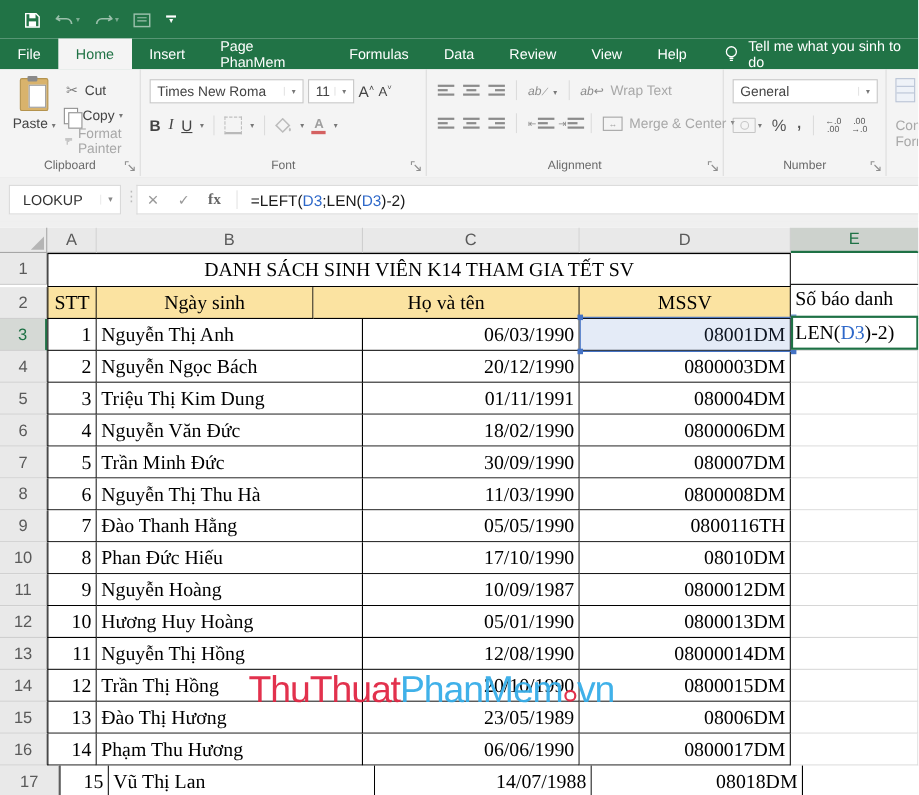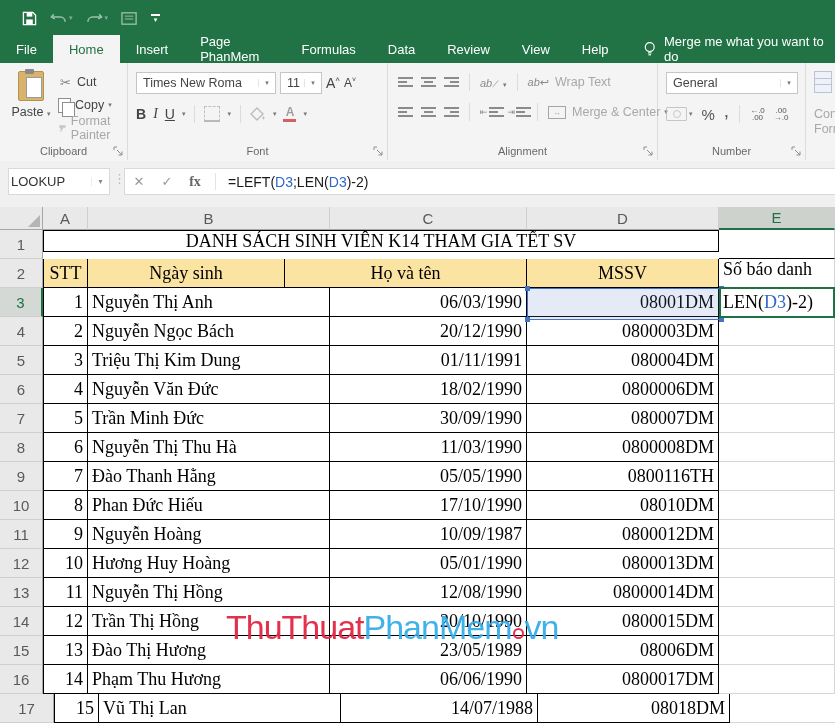--- a/index.html
+++ b/index.html
@@ -91,21 +91,21 @@
   .cfic{position:absolute;left:8px;top:8px;width:16px;height:20px;border:1px solid #b9c4d6;background:
         linear-gradient(#eef2f8,#eef2f8);}
   .cfic:before{content:"";position:absolute;left:0;right:0;top:6px;border-top:1px solid #b9c4d6;}
   .cfic:after{content:"";position:absolute;left:0;right:0;top:12px;border-top:1px solid #b9c4d6;}
   .cftxt{position:absolute;left:8px;top:44px;font-size:12.5px;color:#a8a8a8;line-height:15px;}
 
   
   .fbar{position:absolute;left:0;top:161px;width:835px;height:40px;background:#f0f0f0;border-bottom:1px solid #e2e2e2;}
   .namebox{position:absolute;left:8px;top:7px;width:100px;height:25px;background:#fff;border:1px solid #d9d9d9;
            display:flex;align-items:center;}
-  .namebox .nv{flex:1;padding-left:2px;font-size:13px;color:#333;}
+  .namebox .nv{flex:1;padding-left:12px;font-size:13px;color:#333;}
   .namebox .na{width:17px;text-align:center;font-size:8px;color:#888;border-left:1px solid #ececec;}
   .fdots{position:absolute;left:113px;top:10px;color:#b9b9b9;font-size:13px;}
   .fwhite{position:absolute;left:124px;top:7px;right:0;height:25px;background:#fff;border:1px solid #d9d9d9;border-right:none;
           display:flex;align-items:center;}
   .fbtn2{width:28px;text-align:center;font-size:13px;color:#999;}
   .fx{font-family:"Liberation Serif","DejaVu Serif",serif;font-weight:bold;color:#666;font-size:14px;}
   .fdiv{width:1px;height:17px;background:#e4e4e4;margin:0 6px;}
   .ftext{font-size:14px;color:#1a1a1a;padding-left:6px;white-space:nowrap;}
   .ref{color:#2e68c9;}
 
@@ -196,21 +196,21 @@
         <div class="tab">Review</div>
         <div class="tab">View</div>
         <div class="tab">Help</div>
       </div>
     <div class="tellme">
       <svg width="14" height="17" viewBox="0 0 14 17">
           <circle cx="7" cy="6" r="4.6" fill="none" stroke="#fff" stroke-width="1.2"></circle>
           <line x1="5.2" y1="12" x2="8.8" y2="12" stroke="#fff" stroke-width="1.2"></line>
           <line x1="5.6" y1="14" x2="8.4" y2="14" stroke="#fff" stroke-width="1.2"></line>
         </svg>
-      <span>Merge me what you want to do</span>
+      <span>Tell me what you sinh to do</span>
     </div>
   </div>
 
   <div class="ribbon">
 
     <div class="rgroup g-clip">
       <div class="paste">
         <span class="clipicon">
             <span class="clip"></span>
             <span class="page"></span>
@@ -406,21 +406,21 @@
   <div class="srow">
         <div class="c corner" style="width: 43px; height: 23px;"></div>
         <div class="c hd ch" style="width: 45px; height: 23px;">A</div>
         <div class="c hd ch" style="width: 242px; height: 23px;">B</div>
         <div class="c hd ch" style="width: 197px; height: 23px;">C</div>
         <div class="c hd ch" style="width: 192px; height: 23px;">D</div>
         <div class="c hd ch sel" style="width: 116px; height: 23px;">E</div>
       </div>
       <div class="srow">
         <div class="c hd rh" style="width: 43px; height: 29px;">1</div>
-        <div class="c tc bl bt ser ctr" style="width: 676px; height: 22px;">DANH SÁCH SINH VIÊN K14 THAM GIA TẾT SV</div>
+        <div class="c tc bl bt ser ctr" style="width: 676px; height: 31px;">DANH SÁCH SINH VIÊN K14 THAM GIA TẾT SV</div>
         <div class="c gc e1" style="width: 116px; height: 29px;"></div>
       </div>
       <div class="srow">
         <div class="c hd rh" style="width: 43px; height: 29px;">2</div>
         <div class="c tc bl yellow ser ctr" style="width: 45px; height: 29px;">STT</div>
         <div class="c tc yellow ser ctr" style="width: 197px; height: 29px;">Ngày sinh</div>
         <div class="c tc yellow ser ctr" style="width: 242px; height: 29px;">Họ và tên</div>
         <div class="c tc yellow ser ctr" style="width: 192px; height: 29px;">MSSV</div>
         <div class="c gc ser lf" style="width: 116px; height: 29px; border-bottom: 1px solid rgb(0, 0, 0);">Số báo danh</div>
       </div>

